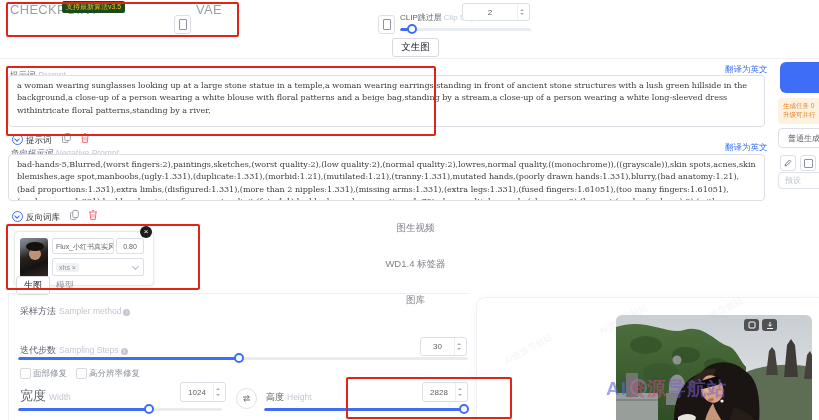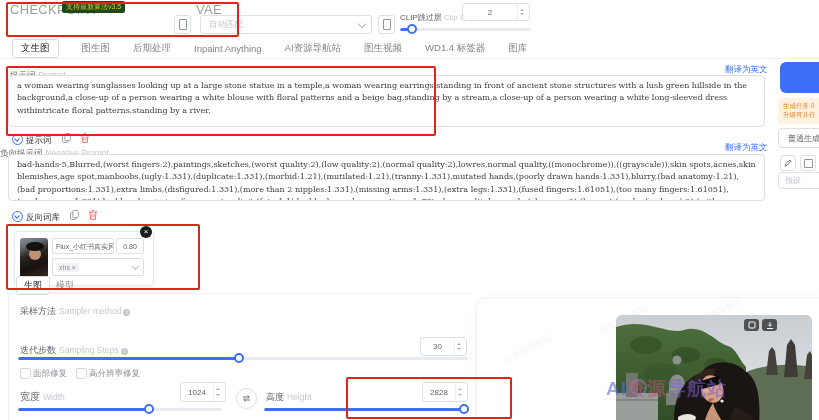--- a/index.html
+++ b/index.html
@@ -27,21 +27,21 @@
   .spin i{flex:1;position:relative;}
   .spin i.up::after{content:"";position:absolute;left:2px;top:3px;border:2.5px solid transparent;border-bottom-color:#a8abb2;}
   .spin i.dn::after{content:"";position:absolute;left:2px;bottom:3px;border:2.5px solid transparent;border-top-color:#a8abb2;}
   
   .slider{position:absolute;height:10px;}
   .slider .track{position:absolute;top:4px;left:0;right:0;height:3px;background:#e8ebef;border-radius:2px;overflow:hidden;}
   .slider .fill{height:100%;background:#3e6ef5;border-radius:2px;}
   .slider .knob{position:absolute;top:0;width:6px;height:6px;border:2px solid #3e6ef5;background:#fff;border-radius:50%;transform:translateX(-50%);}
   
   .tabbar{position:absolute;left:0;top:38px;width:100%;height:21px;border-bottom:1px solid #eef0f3;
-      display:flex;align-items:center;padding-left:12px;gap:23px;box-sizing:border-box;}
+      display:flex;align-items:center;padding-left:12px;gap:23px;box-sizing:border-box;flex-direction:column;}
   .tab{font-size:9.5px;color:#80848c;white-space:nowrap;cursor:pointer;}
   .tab.active{color:#26262b;border:1px solid #d8dadf;border-radius:3px;padding:2px 8px;background:#fff;}
   .subtab{position:absolute;font-size:9px;color:#8a9099;cursor:pointer;}
   .subtab.active{color:#26262b;border:1px solid #d8dadf;border-radius:3px;padding:2px 7px;background:#fff;}
   
   .ta{position:absolute;border:1px solid #dcdfe6;border-radius:4px;background:#fff;box-sizing:border-box;
       padding:4px 8px;font-family:"DejaVu Serif","Liberation Serif",serif;font-size:8px;line-height:1.55;
       color:#3c3c3c;overflow:hidden;word-break:break-word;}
   
   .libicon{display:inline-block;width:9px;height:9px;border:1px solid #3e6ef5;border-radius:50%;position:relative;vertical-align:-2px;}
@@ -83,24 +83,20 @@
 <div id="app">
 
   <div class="abs tinylbl" style="left:10px;top:2px;">CHECKPOINT</div>
   <div class="badge" style="left:62px;top:1px;">支持最新算法v3.5</div>
 
   <div class="iconbtn" style="left:174px;top:15px;width:17px;height:19px;">
     <span class="rectglyph"></span>
   </div>
 
   <div class="abs tinylbl" style="left:196px;top:2px;">VAE</div>
-  <div class="dd" style="left:200px;top:15px;width:172px;height:19px;">
-    <span class="ph">自动匹配</span>
-    <span class="chev"></span>
-  </div>
   <div class="iconbtn" style="left:378px;top:15px;width:17px;height:19px;">
     <span class="rectglyph"></span>
   </div>
 
   <div class="abs" style="left:400px;top:6px;">
     <span class="lbl-zh" style="font-size:8px;text-align:right;">CLIP跳过层</span><span class="lbl-en" style="font-size:8px;margin-left:2px;">Clip Skip</span>
   </div>
   <div class="numin" style="left:462px;top:3px;width:68px;height:18px;">
     <span class="numval">2</span>
     <span class="spin">
@@ -136,21 +132,21 @@
     <svg width="9" height="10" viewBox="0 0 9 10">
         <rect x="0.5" y="2.5" width="5.5" height="7" rx="1" fill="none" stroke="#9aa0a6"></rect>
         <rect x="2.8" y="0.5" width="5.5" height="7" rx="1" fill="#fff" stroke="#9aa0a6"></rect>
       </svg>
     <svg width="8" height="10" viewBox="0 0 8 10">
         <path d="M0 2h8M3 0.6h2M1 2l.7 7.4h4.6L7 2" fill="none" stroke="#f56c6c" stroke-width="1"></path>
         <path d="M3 4v3.5M5 4v3.5" stroke="#f56c6c" stroke-width=".8"></path>
       </svg>
   </div>
 
-  <div class="abs" style="left:0;top:142px;">
+  <div class="abs" style="left:10px;top:142px;font-style:italic;">
     <span class="lbl-zh">负向提示词</span><span class="lbl-en">Negative Prompt</span>
   </div>
   <span class="abs link" style="left:725px;top:142px;">翻译为英文</span>
   <div class="ta" style="left:8px;top:154px;width:757px;height:47px;">bad-hands-5,Blurred,(worst fingers:2),paintings,sketches,(worst quality:2),(low quality:2),(normal quality:2),lowres,normal quality,((monochrome)),((grayscale)),skin spots,acnes,skin blemishes,age spot,manboobs,(ugly:1.331),(duplicate:1.331),(morbid:1.21),(mutilated:1.21),(tranny:1.331),mutated hands,(poorly drawn hands:1.331),blurry,(bad anatomy:1.21),(bad proportions:1.331),extra limbs,(disfigured:1.331),(more than 2 nipples:1.331),(missing arms:1.331),(extra legs:1.331),(fused fingers:1.61051),(too many fingers:1.61051),(unclear eyes:1.331),bad hands,missing fingers,extra digit,(futa:1.1),bad body,ng_deepnegative_v1_75t,glans,multiple people,(cleavage:2),(low-cut (neck of a dress):2),(with cleavage:2),(cleavage:2),</div>
   <div class="abs" style="left:12px;top:206px;display:flex;align-items:center;gap:10px;">
     <span><span class="libicon"></span><span class="actlbl">反向词库</span></span>
     <svg width="9" height="10" viewBox="0 0 9 10">
         <rect x="0.5" y="2.5" width="5.5" height="7" rx="1" fill="none" stroke="#9aa0a6"></rect>
         <rect x="2.8" y="0.5" width="5.5" height="7" rx="1" fill="#fff" stroke="#9aa0a6"></rect>
       </svg>
@@ -200,21 +196,21 @@
       </div>
     <div class="knob" style="left:49%;"></div>
   </div>
 
   <span class="cb" style="left:20px;top:368px;"></span>
   <span class="cblbl" style="left:33px;top:368px;">面部修复</span>
   <span class="cb" style="left:76px;top:368px;"></span>
   <span class="cblbl" style="left:89px;top:368px;">高分辨率修复</span>
 
   <div class="abs" style="left:20px;top:386px;">
-    <span class="lbl-zh" style="font-size:10px;">宽度</span><span class="lbl-en">Width</span>
+    <span class="lbl-zh" style="font-size:13px;">宽度</span><span class="lbl-en">Width</span>
   </div>
   <div class="numin" style="left:180px;top:382px;width:46px;height:20px;">
     <span class="numval">1024</span>
     <span class="spin">
         <i class="up"></i>
         <i class="dn"></i>
       </span>
   </div>
 
   <div class="abs" style="left:236px;top:388px;width:19px;height:19px;border:1px solid #dcdfe6;border-radius:50%;background:#fff;display:flex;align-items:center;justify-content:center;">

